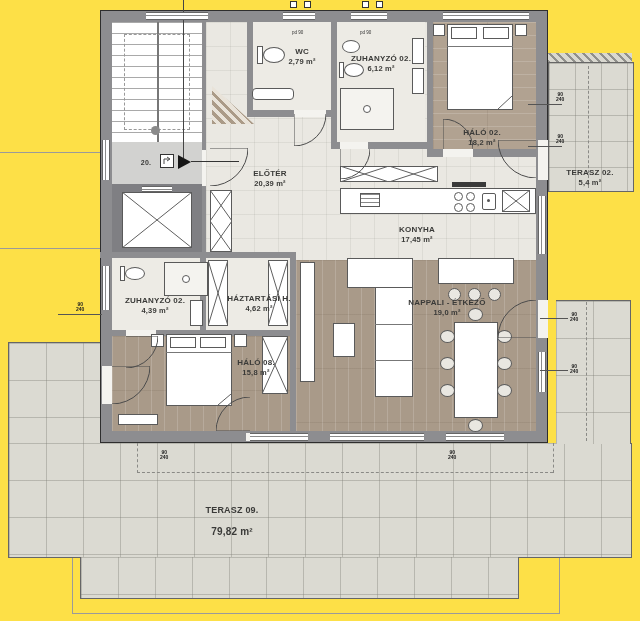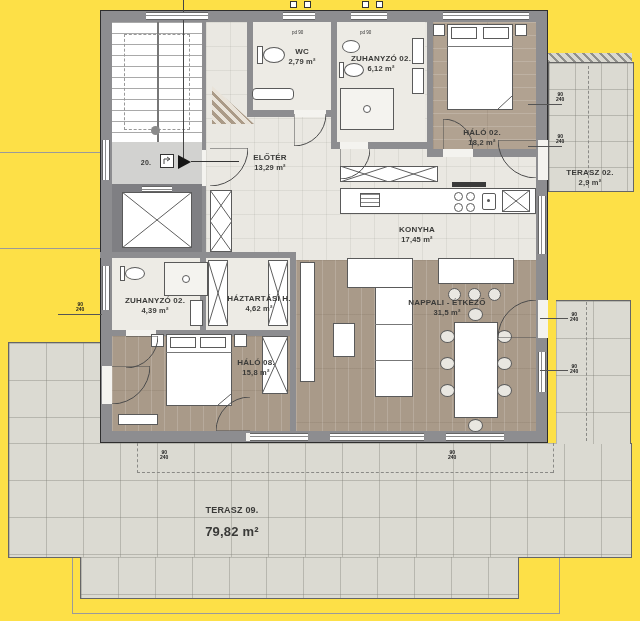--- a/index.html
+++ b/index.html
@@ -322,30 +322,30 @@
       <span>240</span>
     </div>
 
   <div class="rlabel" style="left:302px;top:47px;">
     <span>WC</span><span class="area">2,79 m²</span></div>
   <div class="rlabel" style="left:381px;top:54px;">
     <span>ZUHANYZÓ 02.</span><span class="area">6,12 m²</span></div>
   <div class="rlabel" style="left:482px;top:128px;">
     <span>HÁLÓ 02.</span><span class="area">18,2 m²</span></div>
   <div class="rlabel" style="left:590px;top:168px;">
-    <span>TERASZ 02.</span><span class="area">2,9 m²</span></div>
-  <div class="rlabel" style="left:270px;top:153px;">
-    <span>ELŐTÉR</span><span class="area">13,29 m²</span></div>
+    <span>TERASZ 02.</span><span class="area">5,4 m²</span></div>
+  <div class="rlabel" style="left:270px;top:169px;">
+    <span>ELŐTÉR</span><span class="area">20,39 m²</span></div>
   <div class="rlabel" style="left:417px;top:225px;">
     <span>KONYHA</span><span class="area">17,45 m²</span></div>
   <div class="rlabel" style="left:155px;top:296px;">
     <span>ZUHANYZÓ 02.</span><span class="area">4,39 m²</span></div>
   <div class="rlabel" style="left:259px;top:294px;">
     <span>HÁZTARTÁSI H.</span><span class="area">4,62 m²</span></div>
   <div class="rlabel" style="left:256px;top:358px;">
     <span>HÁLÓ 08.</span><span class="area">15,8 m²</span></div>
   <div class="rlabel" style="left:447px;top:298px;">
-    <span>NAPPALI - ÉTKEZŐ</span><span class="area">31,5 m²</span></div>
+    <span>NAPPALI - ÉTKEZŐ</span><span class="area">19,0 m²</span></div>
   <div class="rlabel" style="left:232px;top:506px;font-size:9px;">
-    <span>TERASZ 09.</span><span class="area" style="font-size:13px;margin-top:12px;">79,82 m²</span></div>
+    <span>TERASZ 09.</span><span class="area" style="font-size:10px;margin-top:12px;">79,82 m²</span></div>
 
 
 </div>
 
 </body></html>

